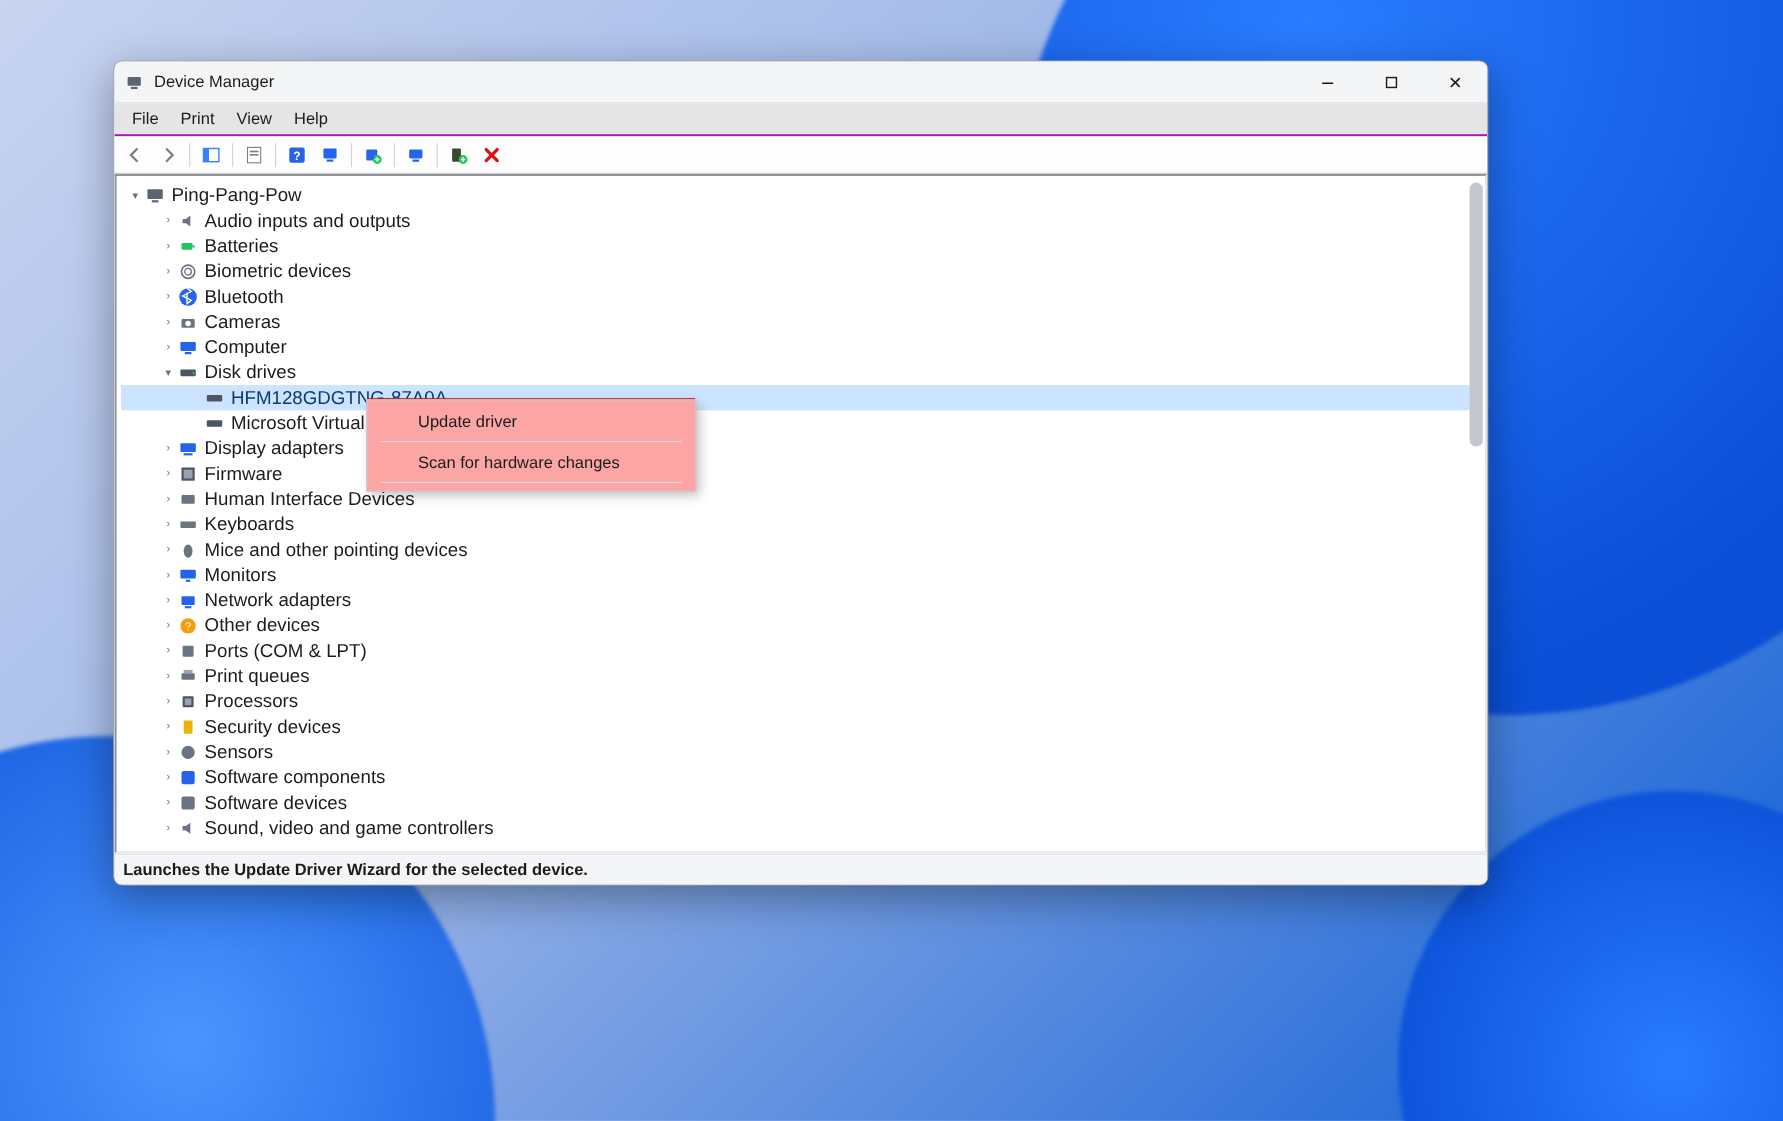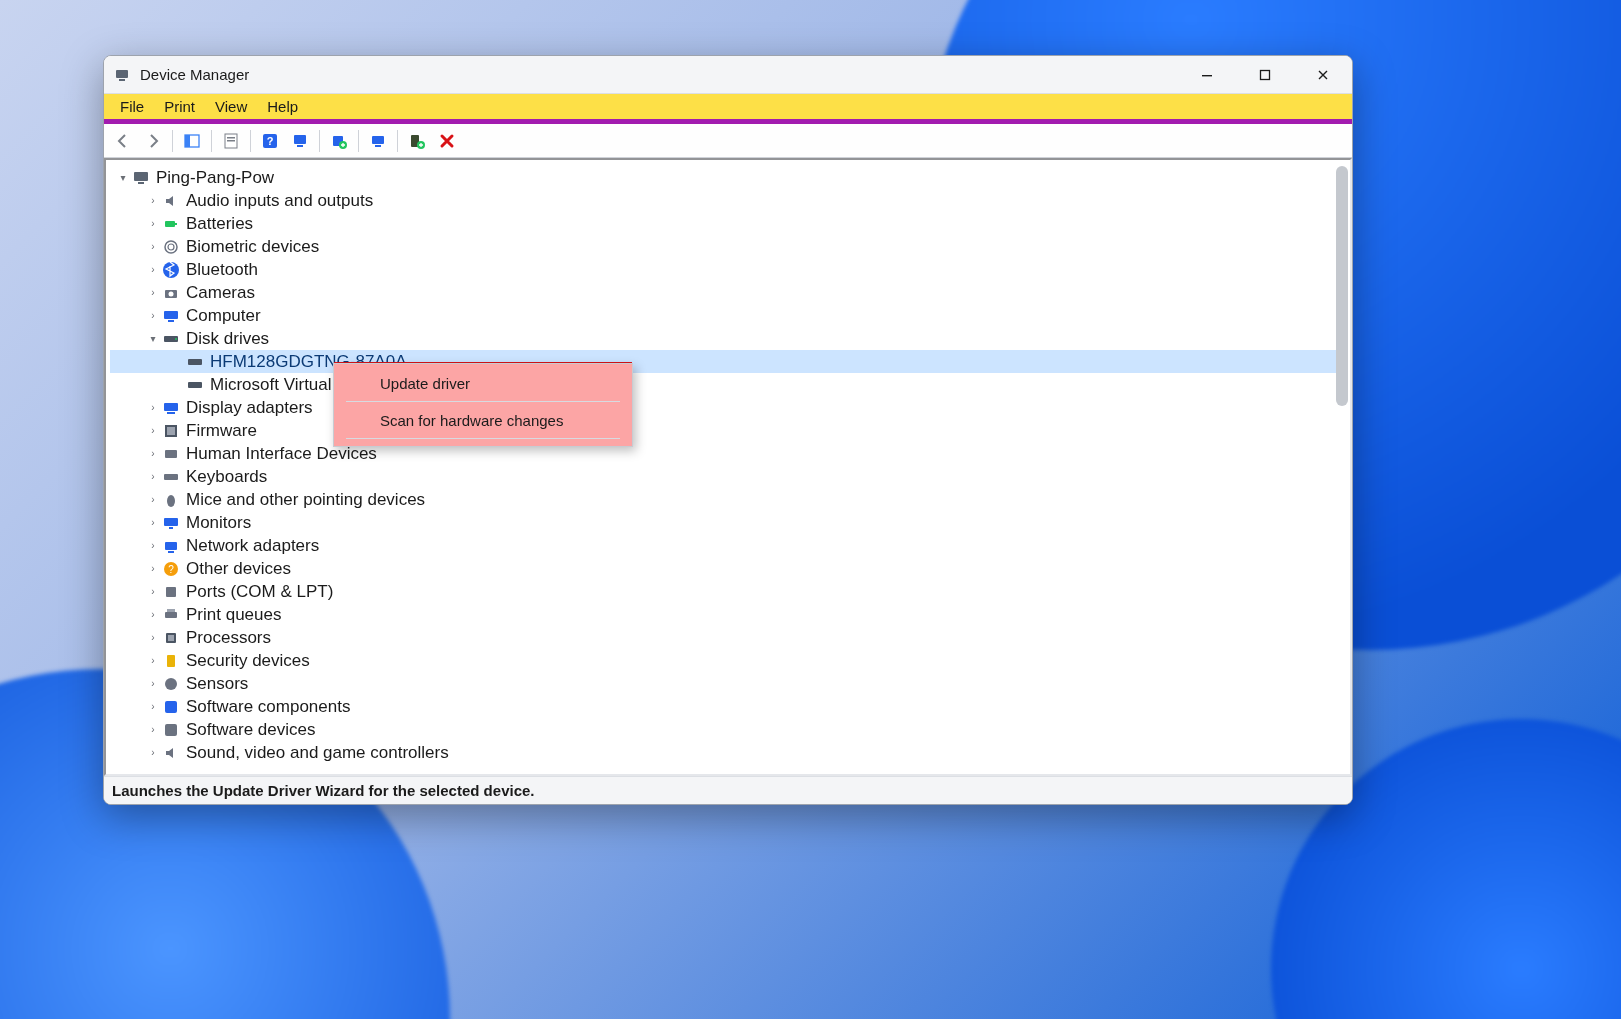--- a/index.html
+++ b/index.html
@@ -48,22 +48,22 @@
   font-family: "Segoe UI Symbol", sans-serif;
   font-size: 14px; color: #1b1b1b;
   background: transparent; border: none; cursor: pointer;
 }
 
 .menu-bar {
   height: 30px;
   display: flex;
   align-items: center;
   padding: 0 6px;
-  background: #fde047;
-  border-bottom: 5px solid #a21caf;
+  background: #e5e5e5;
+  border-bottom: 2px solid #a21caf;
 }
 .menu-item { padding: 4px 10px; font-size: 15px; color: #1b1b1b; cursor: default; }
 
 .toolbar {
   height: 34px;
   display: flex;
   align-items: center;
   padding: 0 6px;
   gap: 4px;
   background: #fefefe;

